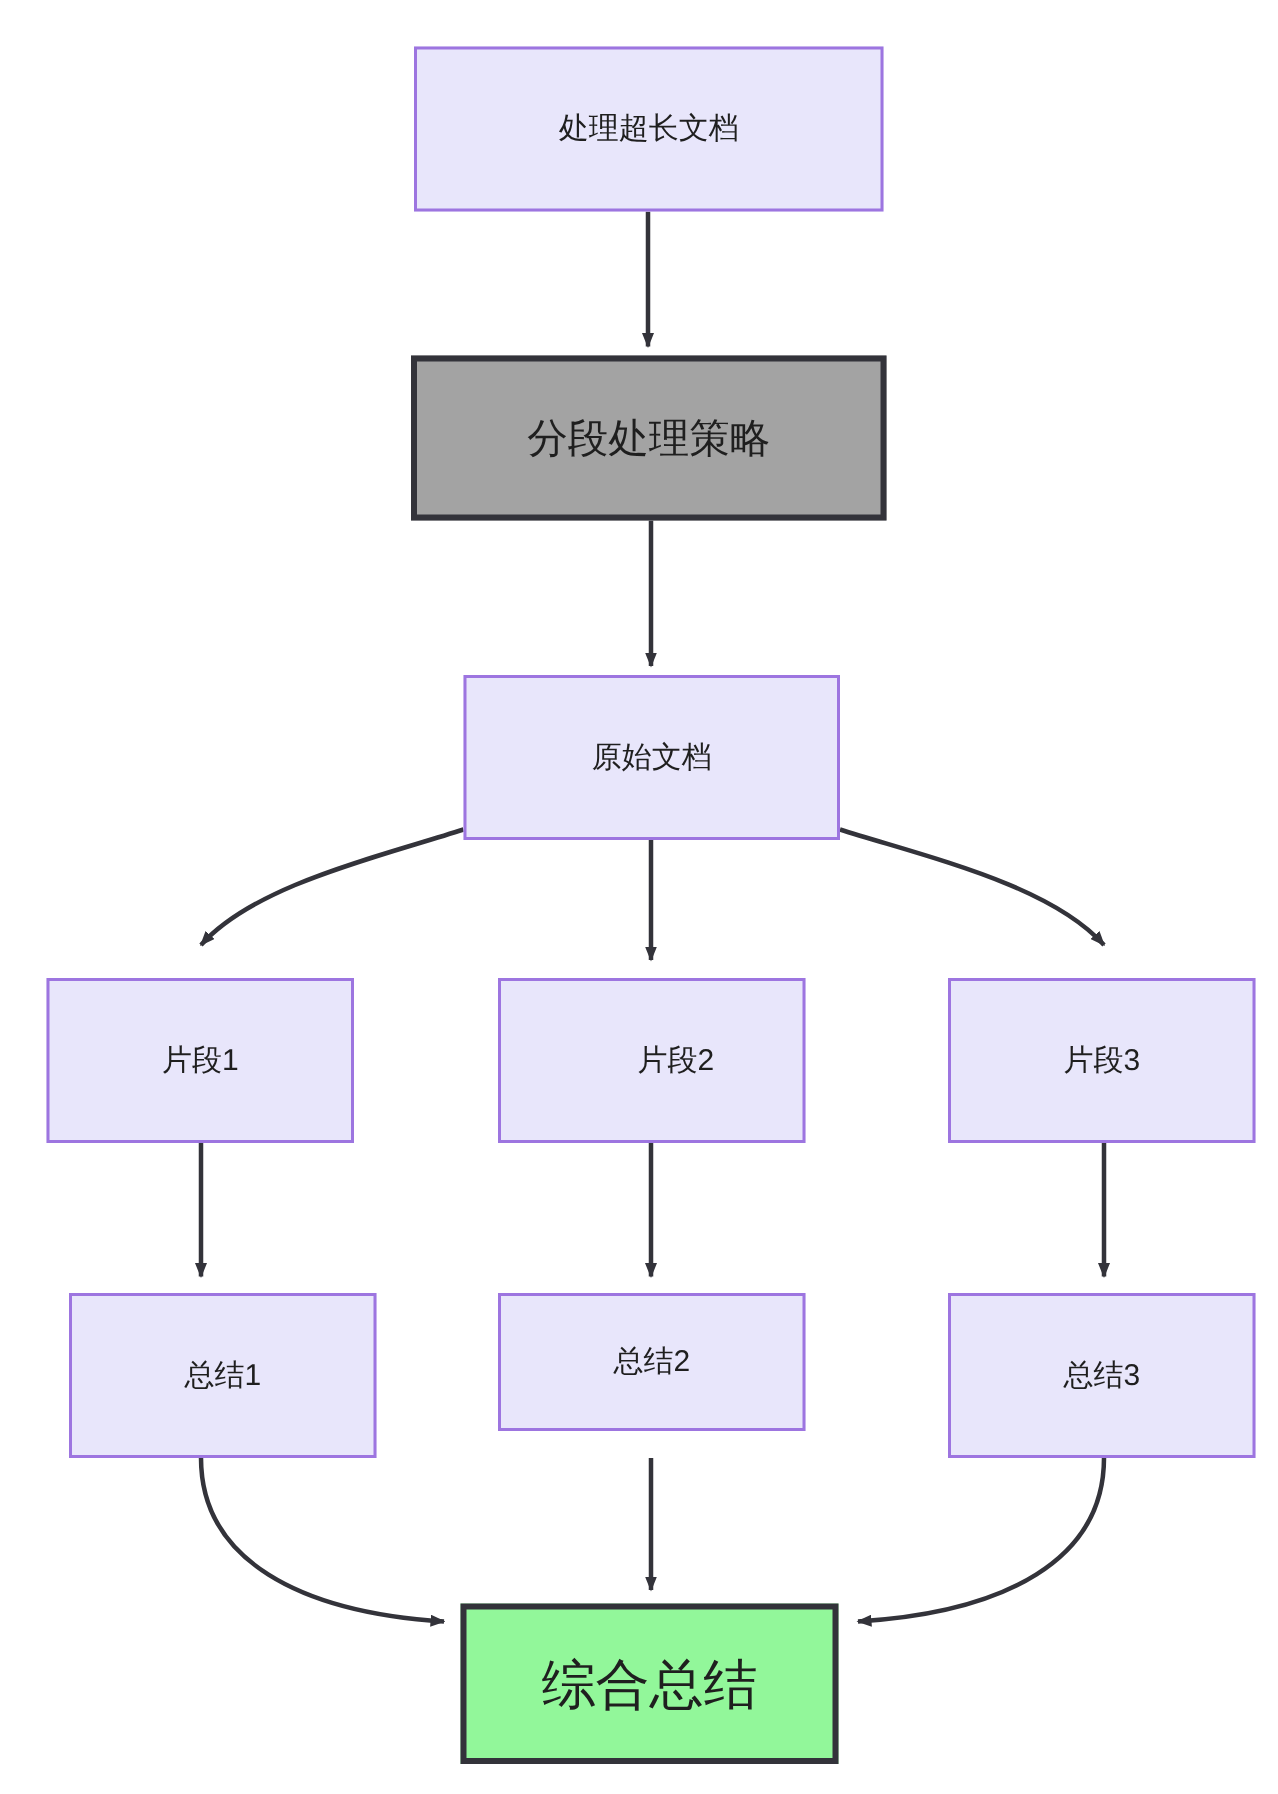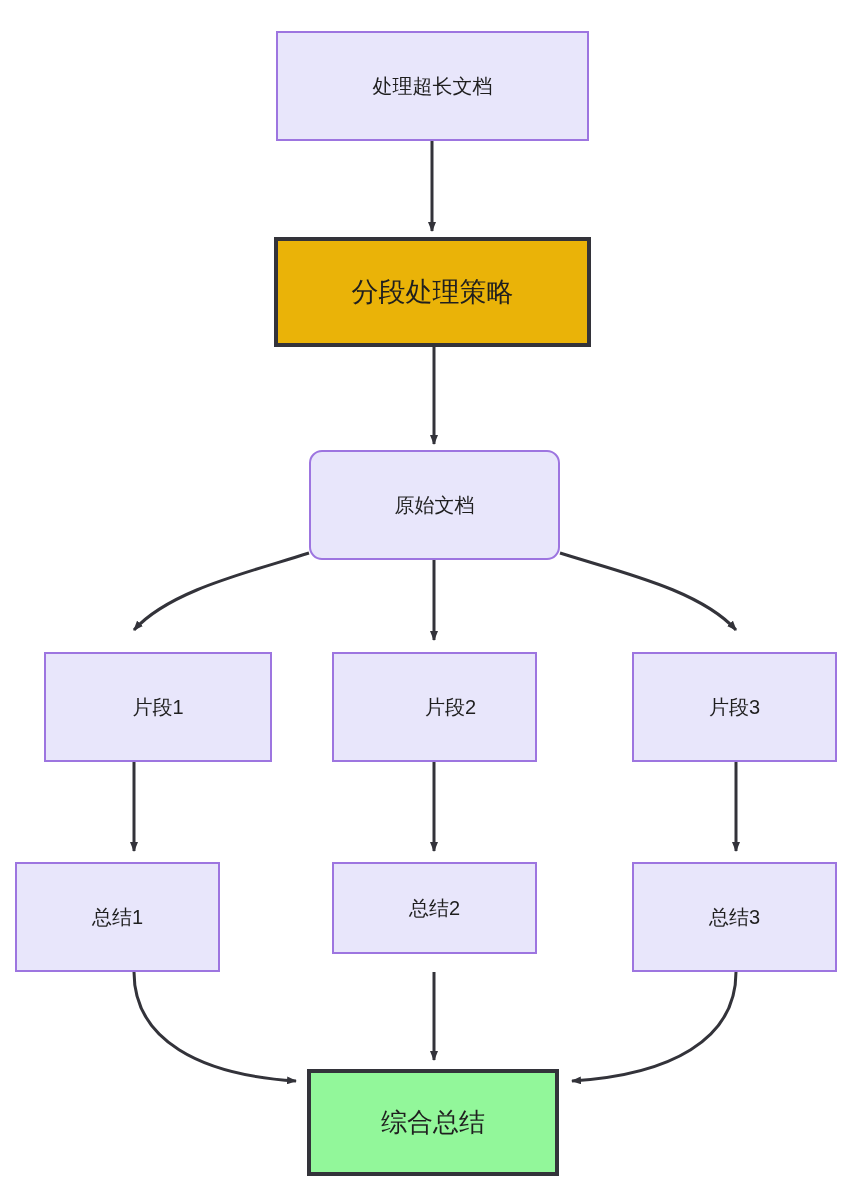--- a/index.html
+++ b/index.html
@@ -40,29 +40,29 @@
     display: block;
   }
   
   .node.lavender {
     background: #e8e6fb;
     border: 2px solid #9d75e0;
     font-size: 20px;
   }
   
   .node.purple {
-    background: #eab308;
+    background: #a3a3a3;
     border: 4px solid #33333a;
     font-size: 27px;
   }
   
   .node.green {
     background: #92f79a;
     border: 4px solid #33333a;
-    font-size: 26px;
+    font-size: 36px;
   }
 </style>
 </head>
 <body>
 
 <div id="canvas">
 
   <svg id="edges" viewBox="0 0 852 1196" xmlns="http://www.w3.org/2000/svg">
     <defs>
       <marker id="arrowhead" markerWidth="10" markerHeight="8" refX="9" refY="4" orient="auto" markerUnits="userSpaceOnUse">
@@ -84,33 +84,33 @@
       </g>
   </svg>
 
   <div id="node-layer">
       <div class="node lavender" style="left: 276px; top: 31px; width: 313px; height: 110px;">
         <span class="node-label">处理超长文档</span>
       </div>
       <div class="node purple" style="left: 274px; top: 237px; width: 317px; height: 110px;">
         <span class="node-label">分段处理策略</span>
       </div>
-      <div class="node lavender" style="left: 309px; top: 450px; width: 251px; height: 110px; border-radius: 13px;">
+      <div class="node lavender" style="left: 309px; top: 450px; width: 251px; height: 110px;">
         <span class="node-label">原始文档</span>
       </div>
-      <div class="node lavender" style="left: 31px; top: 652px; width: 228px; height: 110px; margin-left: 13px;">
+      <div class="node lavender" style="left: 31px; top: 652px; width: 205px; height: 110px;">
         <span class="node-label">片段1</span>
       </div>
       <div class="node lavender" style="left: 332px; top: 652px; width: 205px; height: 110px; padding-left: 32px;">
         <span class="node-label">片段2</span>
       </div>
       <div class="node lavender" style="left: 632px; top: 652px; width: 205px; height: 110px;">
         <span class="node-label">片段3</span>
       </div>
-      <div class="node lavender" style="left: 15px; top: 862px; width: 205px; height: 110px;">
+      <div class="node lavender" style="left: 46px; top: 862px; width: 205px; height: 110px;">
         <span class="node-label">总结1</span>
       </div>
       <div class="node lavender" style="left: 332px; top: 862px; width: 205px; height: 92px;">
         <span class="node-label">总结2</span>
       </div>
       <div class="node lavender" style="left: 632px; top: 862px; width: 205px; height: 110px;">
         <span class="node-label">总结3</span>
       </div>
       <div class="node green" style="left: 307px; top: 1069px; width: 252px; height: 107px;">
         <span class="node-label">综合总结</span>

